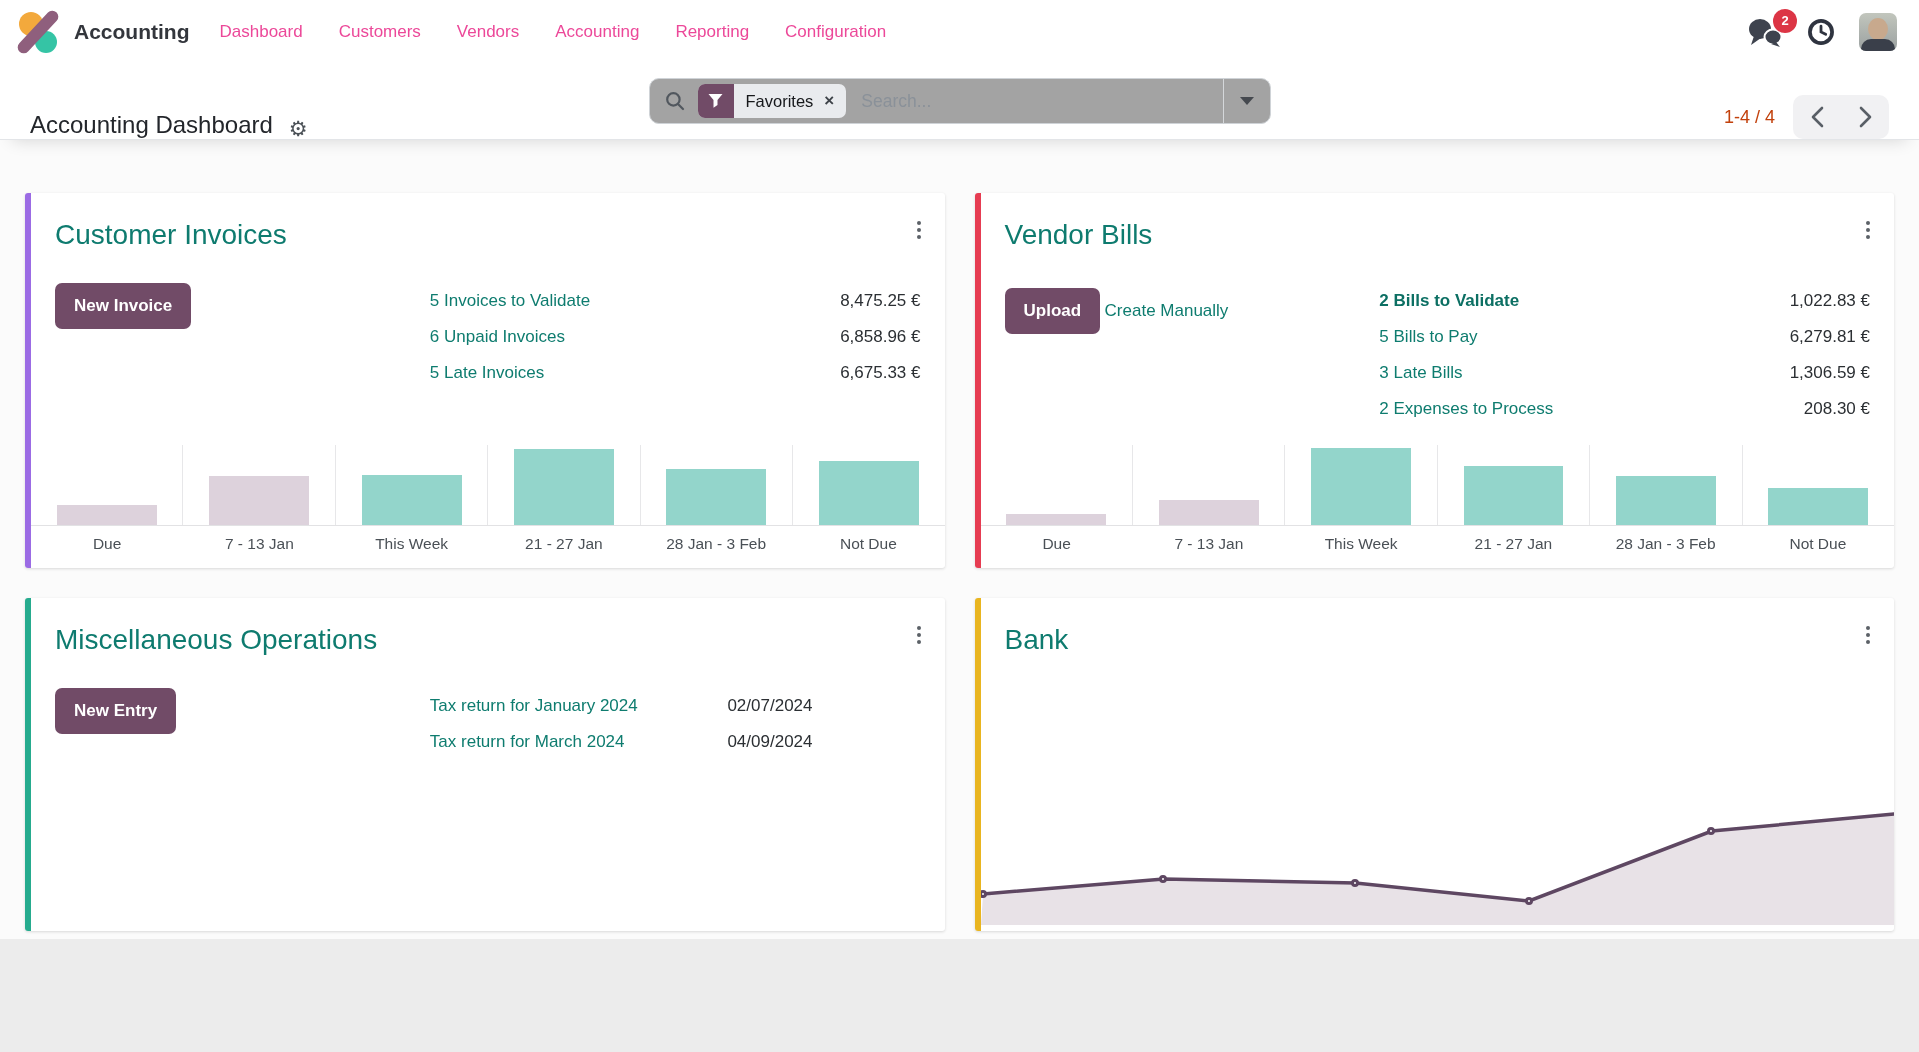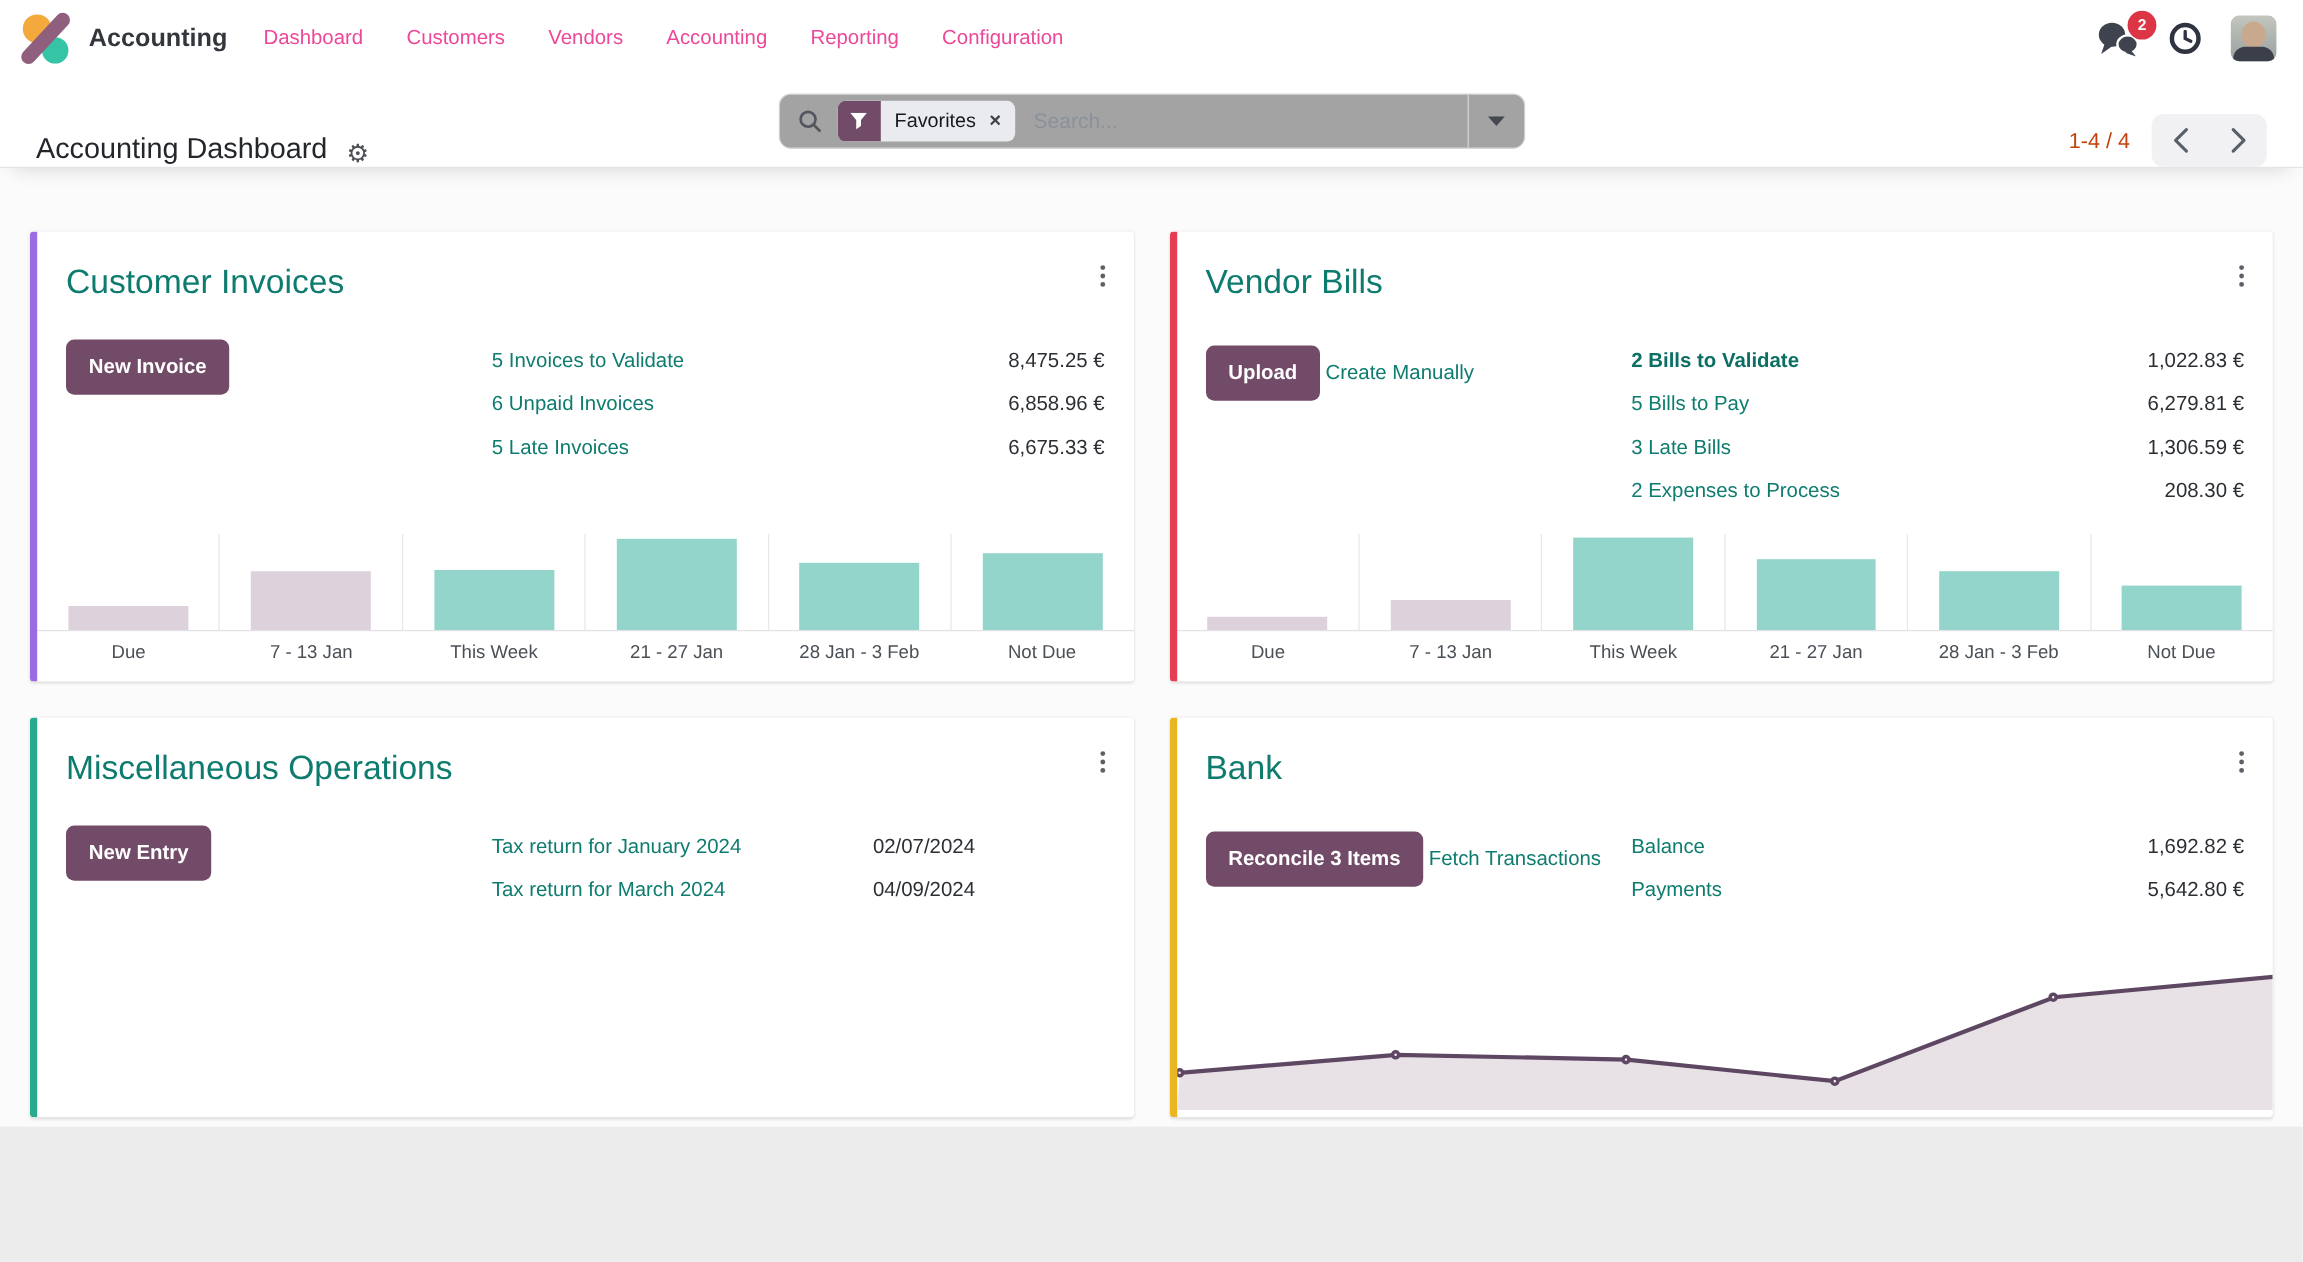--- a/index.html
+++ b/index.html
@@ -52,21 +52,21 @@
   .card-r1 { height:375px; }
   .card-r2 { height:333px; }
   .card-head { padding:26px 24px 0 30px; }
   .card-title { font-size:28px; font-weight:500; color:#0e7b6f; cursor:pointer; }
   .kebab { position:absolute; top:24px; right:20px; display:flex; flex-direction:column; gap:3px; padding:4px; cursor:pointer; }
   .kebab span { width:4px; height:4px; border-radius:50%; background:#5c6167; }
   .card-body { display:flex; padding:32px 24px 0 30px; }
   .actions { width:41%; flex:none; }
   .btn { background:#714B67; color:#fff; border:none; border-radius:7px; padding:13px 19px; font-size:17px; font-weight:600; font-family:"Liberation Sans",sans-serif; cursor:pointer; }
   .secondary-link { display:inline-block; margin-top:18px; font-size:17px; color:#0e7c6f; }
-  .rows { flex:1; }
+  .rows { flex:1;margin-left:20px; }
   .krow { display:flex; justify-content:space-between; align-items:baseline; line-height:36px; }
   .krow-link { font-size:17px; color:#0e7c6f; }
   .krow-link.em { font-weight:700; color:#0c6f63; }
   .krow-val { font-size:17px; color:#2b2f33; }
   .inset-values .krow-val { padding-right:108px; }
 
   
   .barchart { margin-top:auto; margin-left:6px; }
   .bars { display:flex; height:80px; align-items:flex-end; }
   .bar-slot { flex:1; height:100%; display:flex; justify-content:center; align-items:flex-end; }
@@ -309,36 +309,20 @@
       </div>
     </section>
 
     <section class="card card-r2" style="--stripe: #e9b520;">
       <div class="kebab">
           <span></span>
           <span></span>
           <span></span>
         </div>
       <div class="card-head"><a class="card-title">Bank</a></div>
-      <div class="card-body">
-        <div class="actions">
-          <button class="btn">Reconcile 3 Items</button>
-          <a class="secondary-link">Fetch Transactions</a>
-        </div>
-        <div class="rows">
-            <div class="krow">
-              <a class="krow-link">Balance</a>
-              <span class="krow-val">1,692.82 €</span>
-            </div>
-            <div class="krow">
-              <a class="krow-link">Payments</a>
-              <span class="krow-val">5,642.80 €</span>
-            </div>
-          </div>
-      </div>
       <div class="linechart">
           <svg viewBox="0 0 895 127" preserveAspectRatio="none">
             <polygon points="2,96 179,81 367,85 537,103 716,33 895,16 895,127 0,127" fill="#e8e2e7"></polygon>
             <polyline points="2,96 179,81 367,85 537,103 716,33 895,16" fill="none" stroke="#5e4762" stroke-width="3.5"></polyline>
           </svg>
           <div class="marker" style="left: 0.223464%; top: 75.5906%;"></div>
           <div class="marker" style="left: 20%; top: 63.7795%;"></div>
           <div class="marker" style="left: 41.0056%; top: 66.9291%;"></div>
           <div class="marker" style="left: 60%; top: 81.1024%;"></div>
           <div class="marker" style="left: 80%; top: 25.9843%;"></div>

